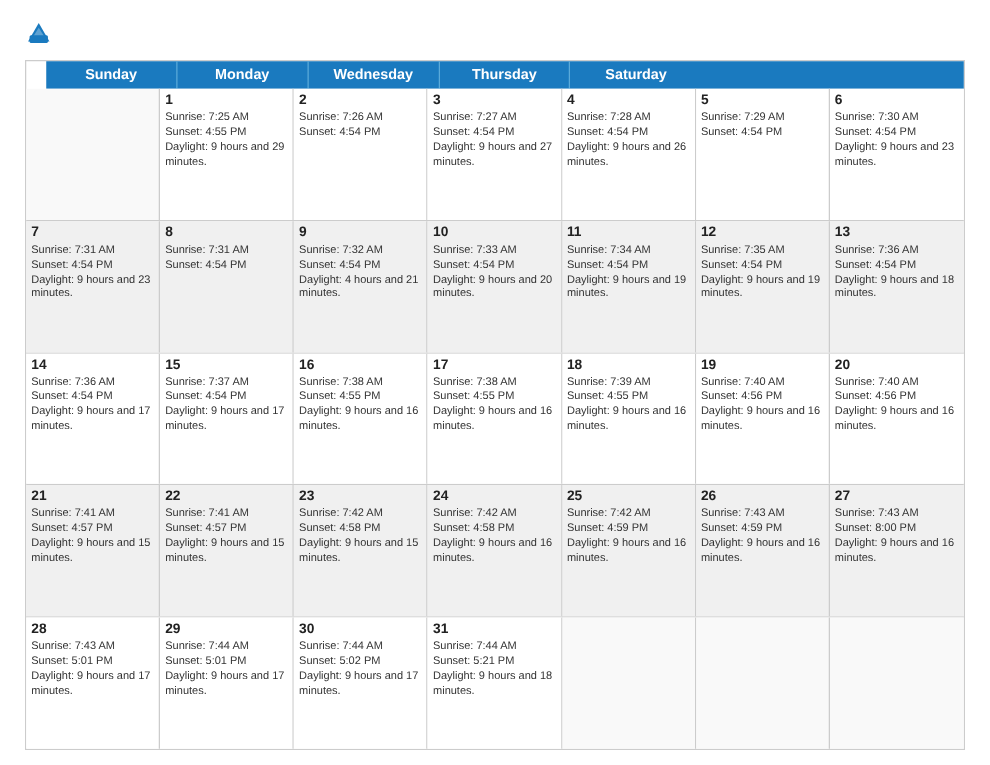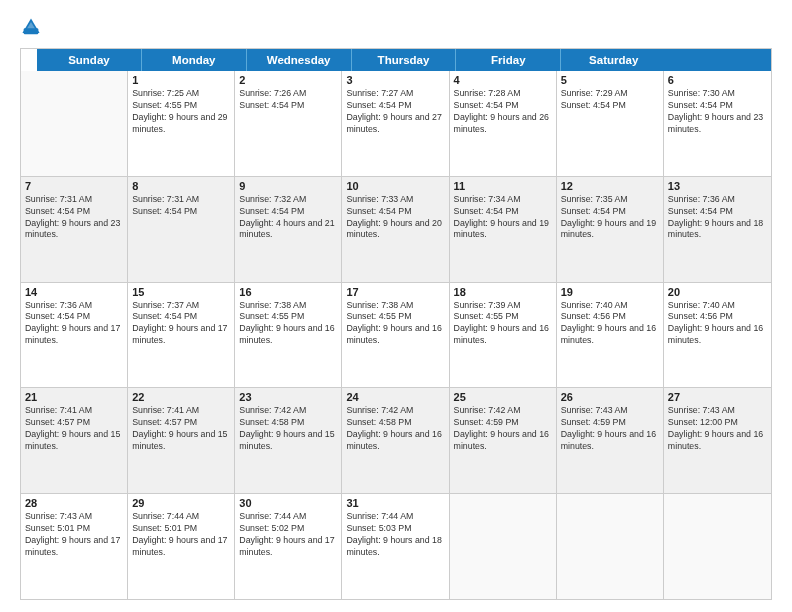--- a/index.html
+++ b/index.html
@@ -130,21 +130,20 @@
       <h2></h2>
     </div>
   </div>
 
   <div class="calendar">
     <div class="cal-header-row" id="cal-header">
         <div class="cal-header-cell">Sunday</div>
         <div class="cal-header-cell">Monday</div>
         <div class="cal-header-cell">Wednesday</div>
         <div class="cal-header-cell">Thursday</div>
-        <div class="cal-header-cell">Friday</div>
         <div class="cal-header-cell">Saturday</div>
       </div>
     <div class="cal-body" id="cal-body">
         <div class="cal-week">
           <div class="cal-cell empty"></div>
           <div class="cal-cell">
         <span class="day-num">1</span>
         <div class="info-line">Sunrise: 7:25 AM</div>
         <div class="info-line">Sunset: 4:55 PM</div>
         <div class="info-line">Daylight: 9 hours and 29 minutes.</div>
@@ -298,21 +297,21 @@
       </div>
           <div class="cal-cell">
         <span class="day-num">26</span>
         <div class="info-line">Sunrise: 7:43 AM</div>
         <div class="info-line">Sunset: 4:59 PM</div>
         <div class="info-line">Daylight: 9 hours and 16 minutes.</div>
       </div>
           <div class="cal-cell">
         <span class="day-num">27</span>
         <div class="info-line">Sunrise: 7:43 AM</div>
-        <div class="info-line">Sunset: 12:00 PM</div>
+        <div class="info-line">Sunset: 8:00 PM</div>
         <div class="info-line">Daylight: 9 hours and 16 minutes.</div>
       </div>
         </div>
         <div class="cal-week">
           <div class="cal-cell">
         <span class="day-num">28</span>
         <div class="info-line">Sunrise: 7:43 AM</div>
         <div class="info-line">Sunset: 5:01 PM</div>
         <div class="info-line">Daylight: 9 hours and 17 minutes.</div>
       </div>
@@ -324,21 +323,21 @@
       </div>
           <div class="cal-cell">
         <span class="day-num">30</span>
         <div class="info-line">Sunrise: 7:44 AM</div>
         <div class="info-line">Sunset: 5:02 PM</div>
         <div class="info-line">Daylight: 9 hours and 17 minutes.</div>
       </div>
           <div class="cal-cell">
         <span class="day-num">31</span>
         <div class="info-line">Sunrise: 7:44 AM</div>
-        <div class="info-line">Sunset: 5:03 PM</div>
+        <div class="info-line">Sunset: 5:21 PM</div>
         <div class="info-line">Daylight: 9 hours and 18 minutes.</div>
       </div>
           <div class="cal-cell empty"></div>
           <div class="cal-cell empty"></div>
           <div class="cal-cell empty"></div>
         </div>
       </div>
   </div>
 </div>
 

